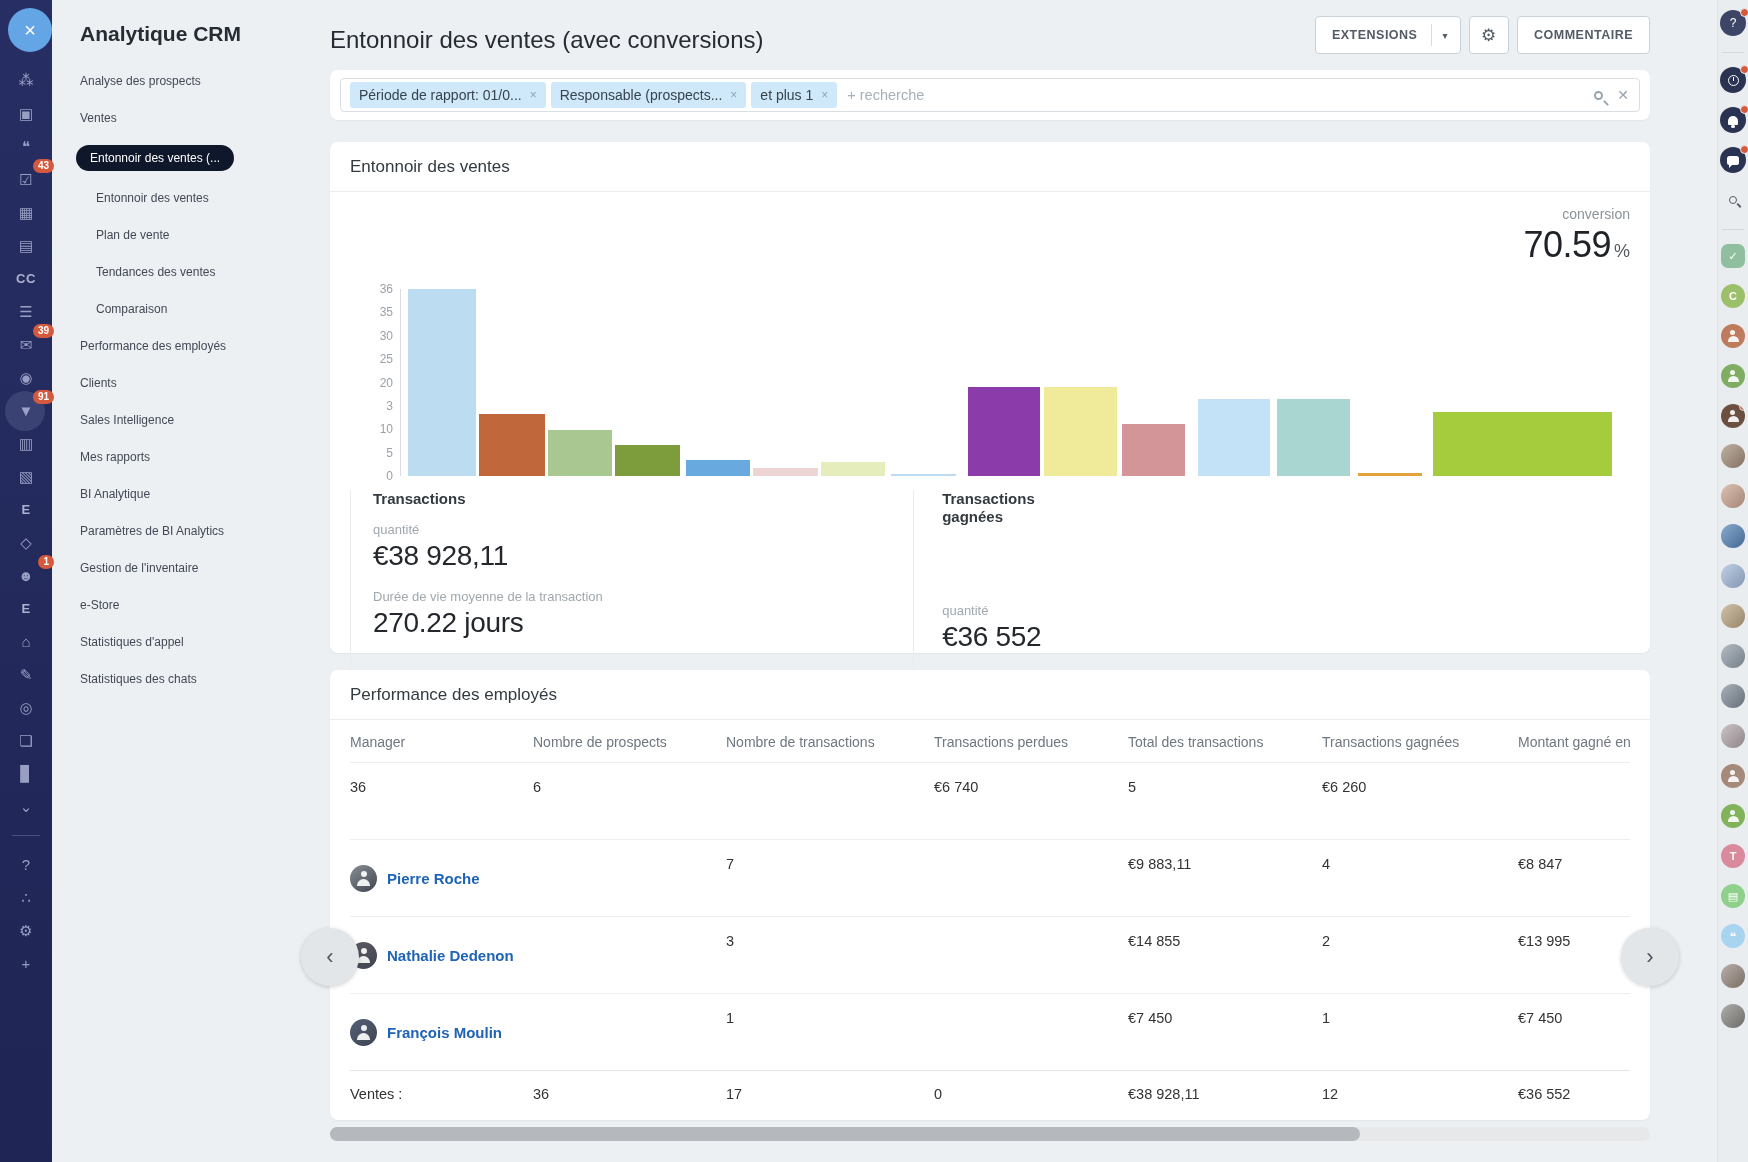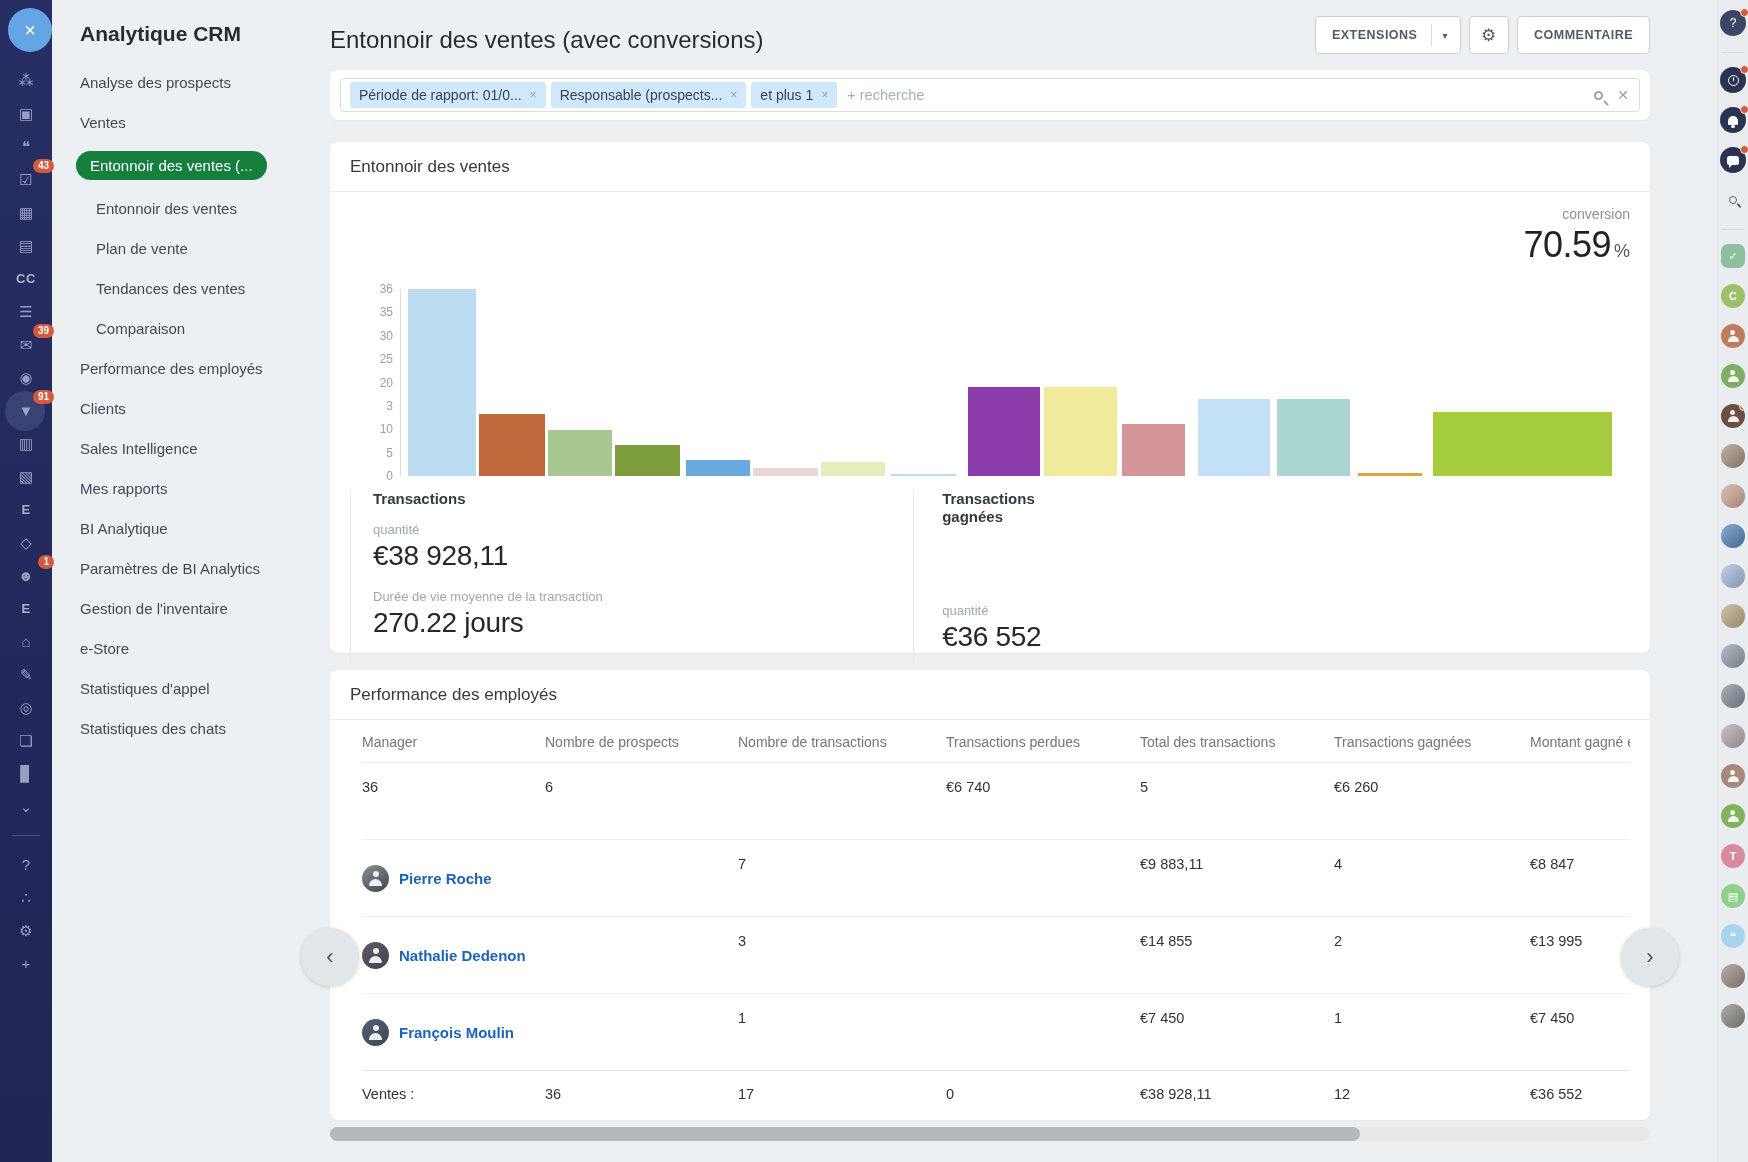--- a/index.html
+++ b/index.html
@@ -19,23 +19,23 @@
   .lr-item.active::before { content:""; position:absolute; inset:-3px 0 0 -3px; width:40px; height:40px;
     border-radius:50%; background:#3a4173; }
   .lr-item > * { position:relative; }
   .lr-badge { position:absolute; top:-4px; right:-10px; background:#d4593d; color:#fff; font-size:10px;
     font-weight:bold; border-radius:9px; padding:1px 5px; line-height:12px; }
   .lr-divider { width:28px; height:1px; background:#4a5080; margin:12px 0; }
 
   
   .sidebar { background:#edf0f3; padding:22px 10px 0 28px; overflow:hidden; }
   .sb-title { font-size:21px; font-weight:bold; color:#262c33; margin-bottom:28px; }
-  .sb-item { font-size:15px; color:#424956; margin-bottom:23px; cursor:pointer; white-space:nowrap; }
+  .sb-item { font-size:12px; color:#424956; margin-bottom:23px; cursor:pointer; white-space:nowrap; }
   .sb-item.lvl1 { padding-left:16px; }
-  .sb-item.selected { background:#15803d; color:#fff; border-radius:16px; padding:6px 14px; width:fit-content;
+  .sb-item.selected { background:#0f172a; color:#fff; border-radius:16px; padding:6px 14px; width:fit-content;
     margin-left:-4px; margin-bottom:20px; margin-top:-3px; max-width:215px; overflow:hidden; text-overflow:ellipsis;text-align:center; }
 
   
   .main { padding:0 67px 0 15px; position:relative; }
   .main-header { display:flex; align-items:flex-end; justify-content:space-between; padding-top:16px; margin-bottom:16px; }
   .page-title { font-size:24px; color:#262c33; font-weight:400; }
   .hdr-buttons { display:flex; gap:8px; }
   .btn { background:#fff; border:1px solid #c9d0d6; border-radius:4px; height:38px; display:flex; align-items:center;
     font-size:12.5px; font-weight:bold; letter-spacing:.5px; color:#525b66; cursor:pointer; }
   .btn-ext { padding:0 0 0 16px; }
@@ -72,21 +72,21 @@
   .stat-col1 { width:41%; padding-left:54px; }
   .stat-col2 { width:44%; border-left:1px solid #e8eaec; padding-left:22px; }
   .stat-col3 { flex:1; border-left:1px solid #e8eaec; padding-left:28px; }
   .stat-title { font-size:15px; font-weight:bold; color:#333a40; margin-bottom:14px; line-height:1.2; max-width:130px;}
   .stat-label { font-size:13px; color:#a0a8af; margin-bottom:3px; }
   .stat-value { font-size:28px; color:#24282c; margin-bottom:17px; letter-spacing:-.3px;}
   .stat-spacer { height:63px; }
 
   
   .emp-card { height:450px; padding:15px 20px 0 20px; position:relative; overflow:visible; }
-  .tbl { margin-top:2px;margin-left:12px; }
+  .tbl { margin-top:2px; }
   .trow { display:grid; grid-template-columns:183px 193px 208px 194px 194px 196px 1fr; }
   .thead { height:40px; align-items:center; }
   .th { font-size:14px; color:#6f7780; white-space:nowrap; overflow:hidden; }
   .tr { height:77px; border-top:1px solid #eceef0; }
   .td { font-size:14.5px; color:#333; padding-top:16px; }
   .td-name { display:flex; align-items:center; gap:10px; padding-top:0; }
   .avatar { width:27px; height:27px; border-radius:50%; position:relative; overflow:hidden; flex:none;}
   .avatar .person{ position:absolute; left:7px; top:6px; width:13px; height:16px;}
   .person::before{content:"";position:absolute;top:0;left:3.5px;width:6px;height:6px;border-radius:50%;background:rgba(255,255,255,.9);}
   .person::after{content:"";position:absolute;bottom:1px;left:0;width:13px;height:7px;border-radius:7px 7px 0 0;background:rgba(255,255,255,.9);}

